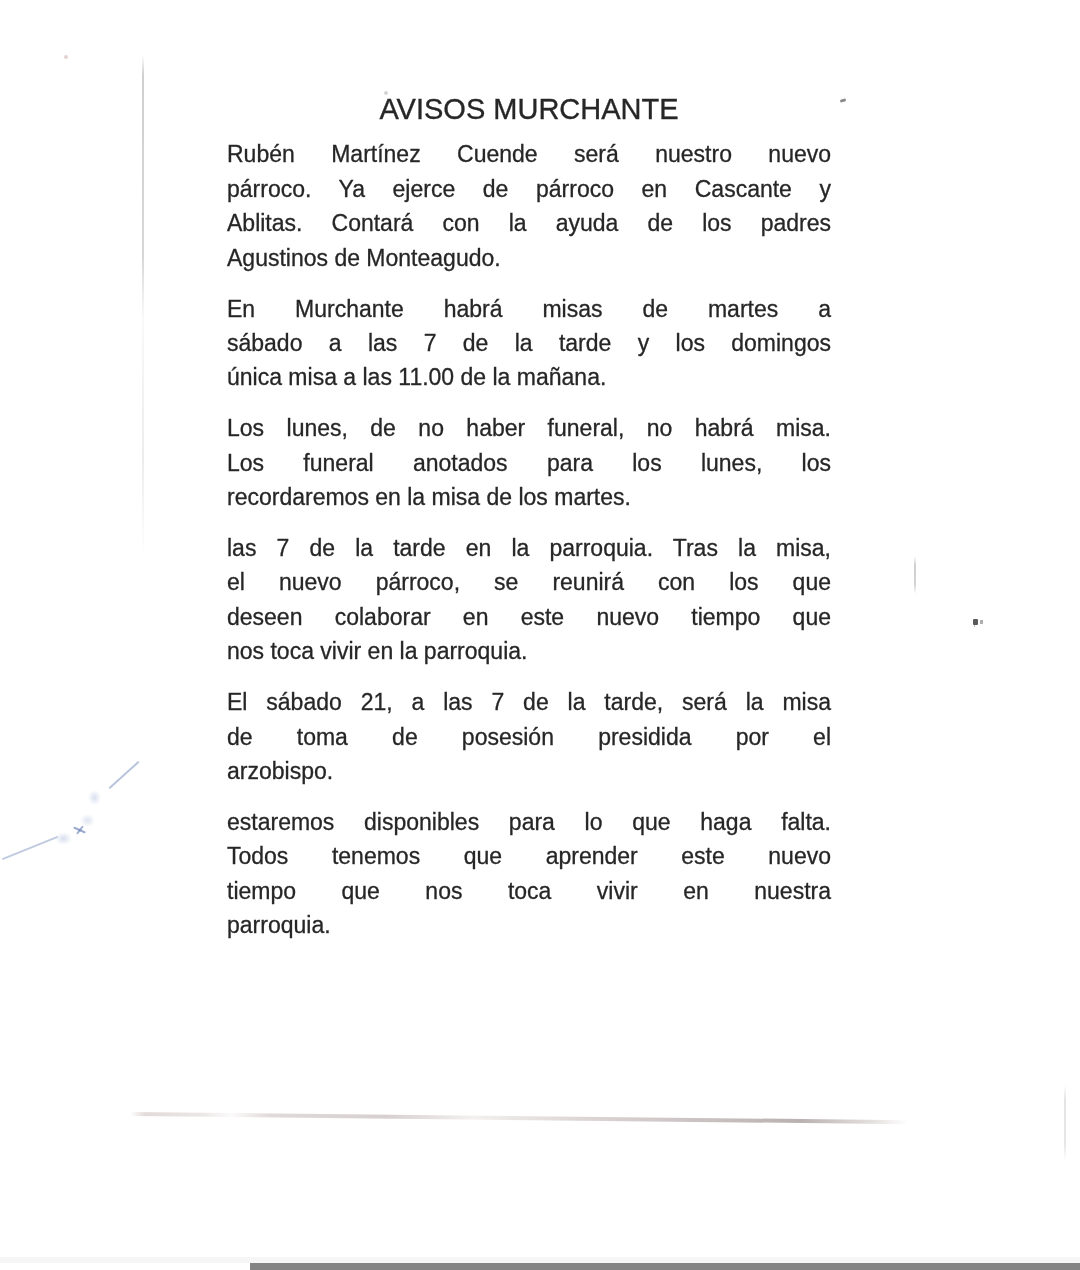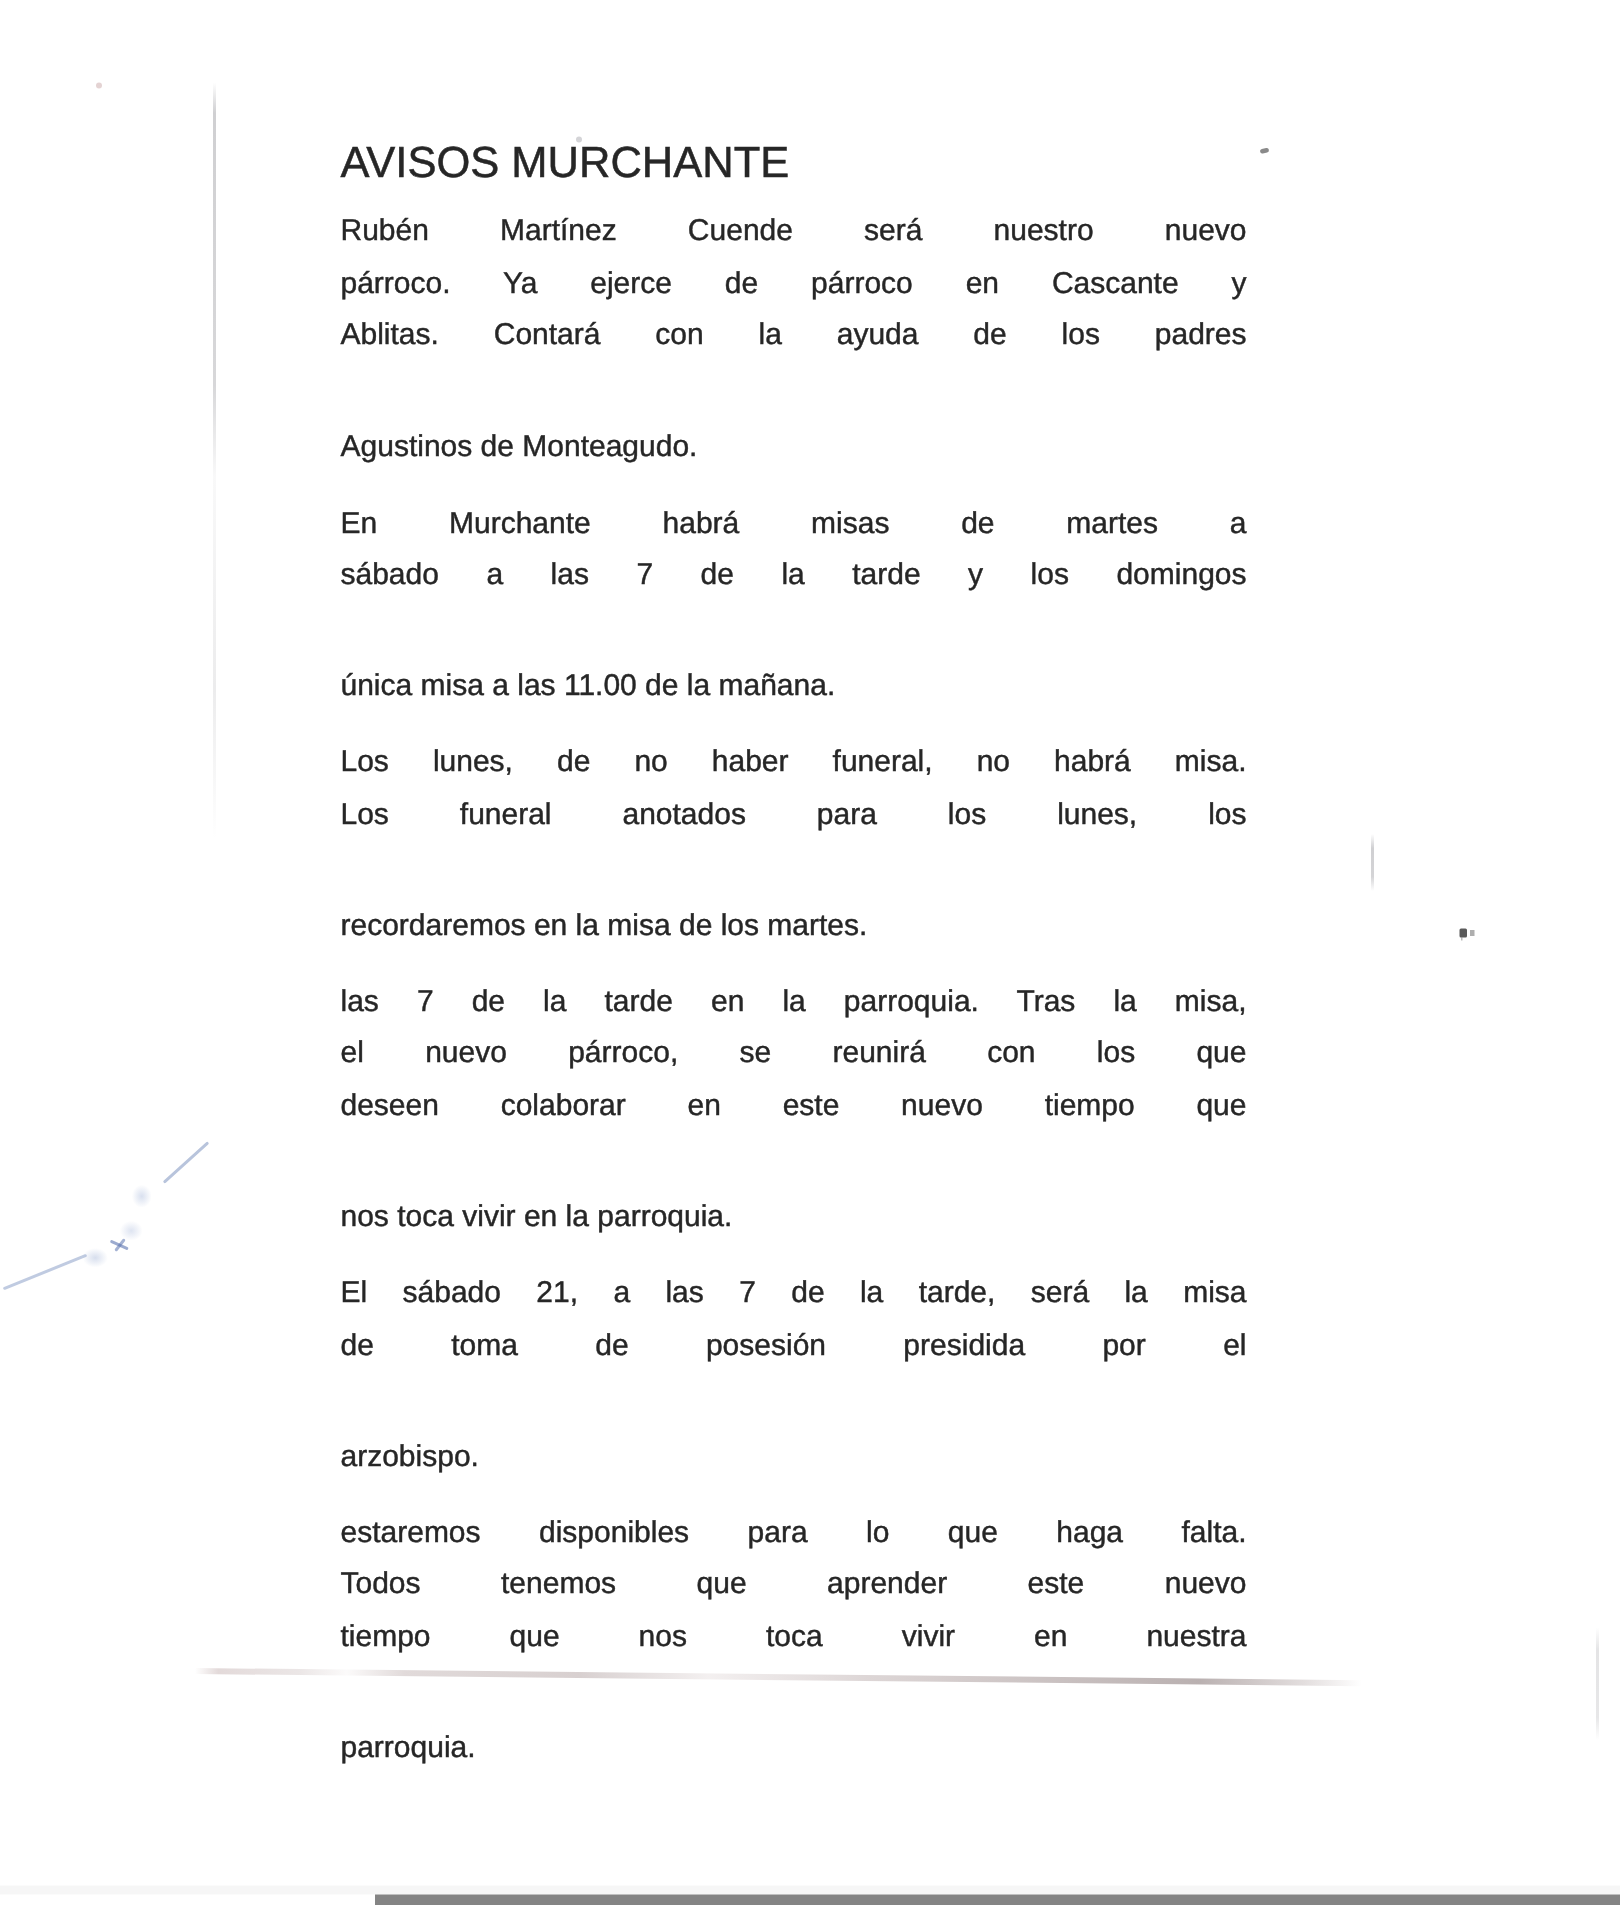--- a/index.html
+++ b/index.html
@@ -18,38 +18,37 @@
   .column{
     position:absolute;
     left:227px;top:92px;width:604px;
     color:#262626;
   }
   .doc-title{
     font-size:29px;
     line-height:34.4px;
     font-weight:400;
     margin:0 0 11px 0;
-    text-align:left;
+    text-align:center;
     color:#262626;
     -webkit-text-stroke:0.35px #2b2b2b;
     white-space:nowrap;
   }
   .para{
     margin:0 0 16.5px 0;
-    font-size:20px;
+    font-size:23px;
     line-height:34.4px;
     -webkit-text-stroke:0.3px #2b2b2b;
   }
   .line{
     text-align:justify;
     text-align-last:justify;
   }
   .line.last{
     text-align-last:left;
-    margin-top:40px;
   }
   
   .artifact{position:absolute;pointer-events:none;}
   .vline-left{
     left:142px;top:55px;width:2px;height:505px;
     background:linear-gradient(180deg,
       rgba(150,150,155,0) 0%,
       rgba(150,150,155,0.45) 4%,
       rgba(150,150,155,0.38) 40%,
       rgba(150,150,155,0.06) 52%,

